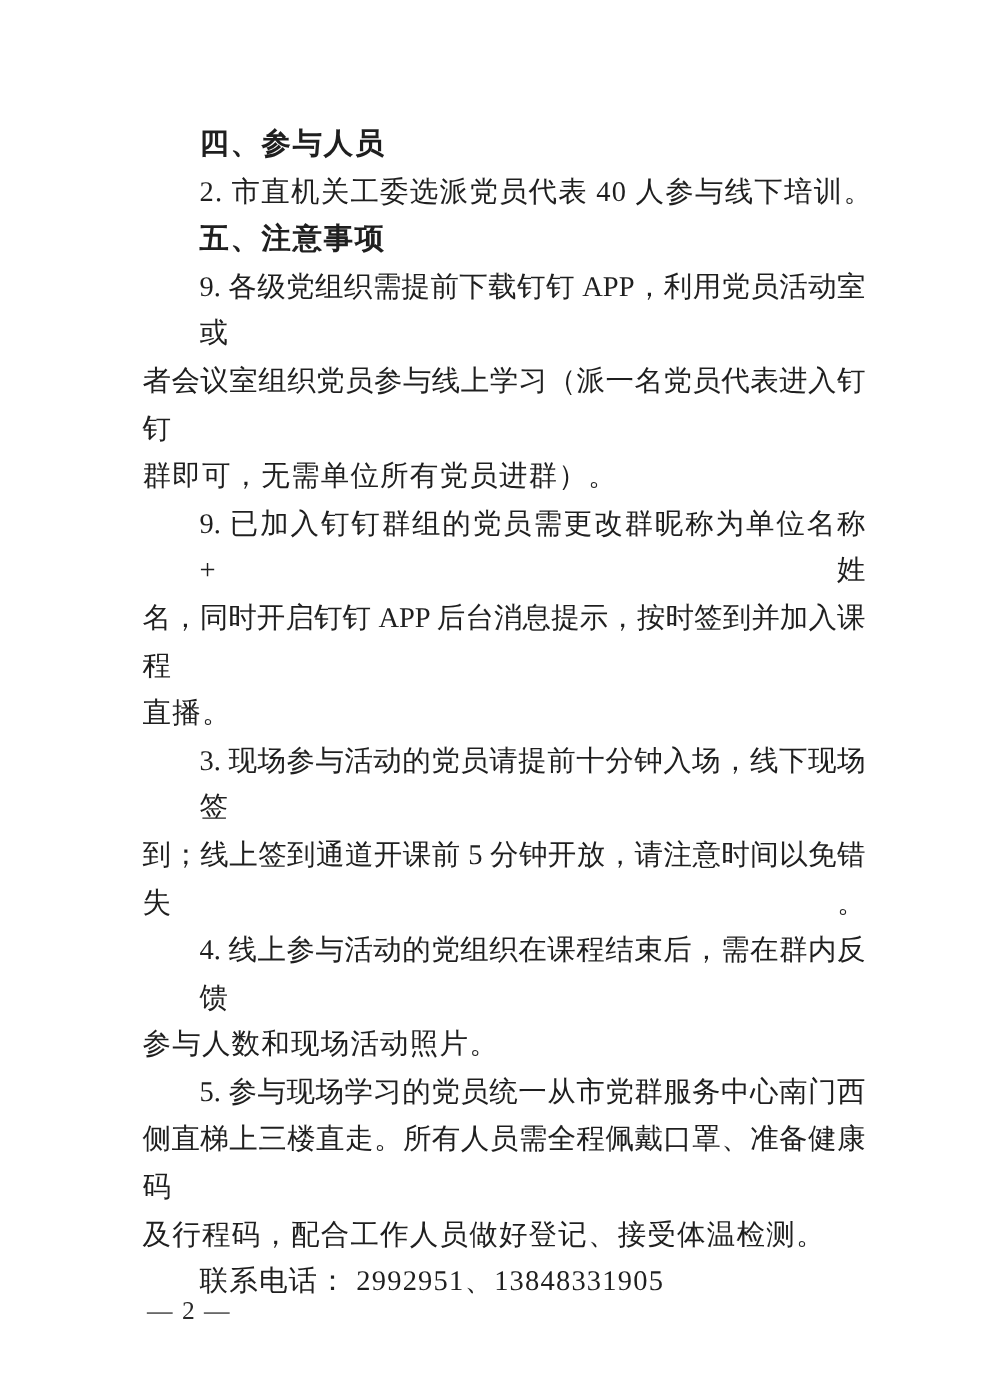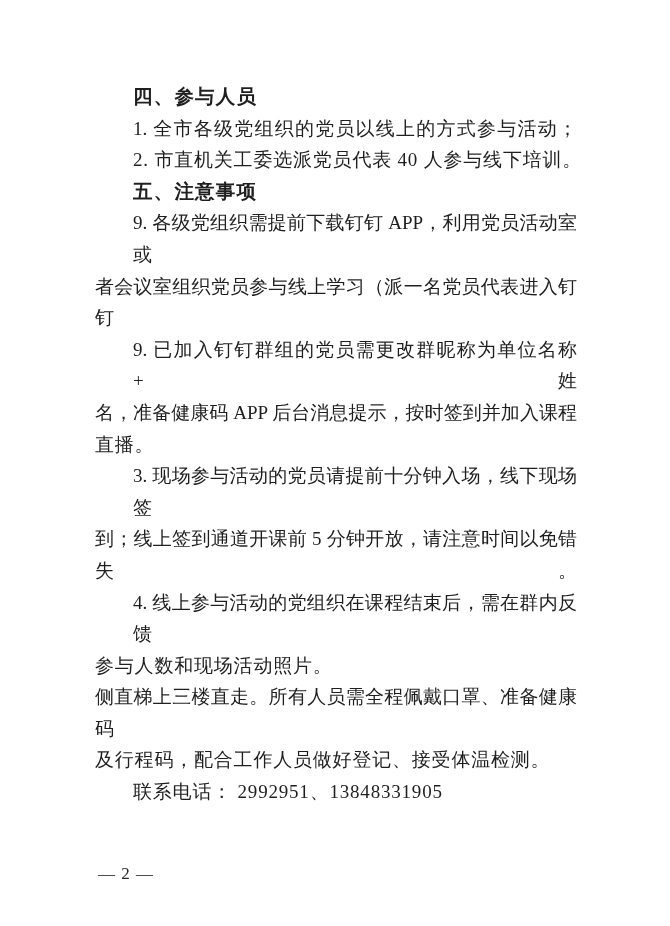--- a/index.html
+++ b/index.html
@@ -55,38 +55,39 @@
     color: #2a2a2a;
   }
 </style>
 </head>
 <body>
 
 <div class="page">
   <div class="content">
 
     <div class="ln ind hd">四、参与人员</div>
-    <div class="ln ind j">1. 全市各级党组织的党员以线上的方式参与活动；</div>
     <div class="ln ind">2. 市直机关工委选派党员代表 40 人参与线下培训。</div>
 
     <div class="ln ind hd">五、注意事项</div>
 
     <div class="ln ind j">9. 各级党组织需提前下载钉钉 APP，利用党员活动室或</div>
     <div class="ln j">者会议室组织党员参与线上学习（派一名党员代表进入钉钉</div>
+    <div class="ln">群即可，无需单位所有党员进群）。</div>
 
     <div class="ln ind j">9. 已加入钉钉群组的党员需更改群昵称为单位名称+姓</div>
-    <div class="ln j">名，准备健康码 APP 后台消息提示，按时签到并加入课程</div>
+    <div class="ln j">名，同时开启钉钉 APP 后台消息提示，按时签到并加入课程</div>
     <div class="ln">直播。</div>
 
     <div class="ln ind j">3. 现场参与活动的党员请提前十分钟入场，线下现场签</div>
     <div class="ln j">到；线上签到通道开课前 5 分钟开放，请注意时间以免错失。</div>
 
     <div class="ln ind j">4. 线上参与活动的党组织在课程结束后，需在群内反馈</div>
     <div class="ln">参与人数和现场活动照片。</div>
 
+    <div class="ln ind j">5. 参与现场学习的党员统一从市党群服务中心南门西</div>
     <div class="ln j">侧直梯上三楼直走。所有人员需全程佩戴口罩、准备健康码</div>
     <div class="ln">及行程码，配合工作人员做好登记、接受体温检测。</div>
 
     <div class="ln ind">联系电话： 2992951、13848331905</div>
 
   </div>
 
   <div class="page-number">— 2 —</div>
 </div>
 

